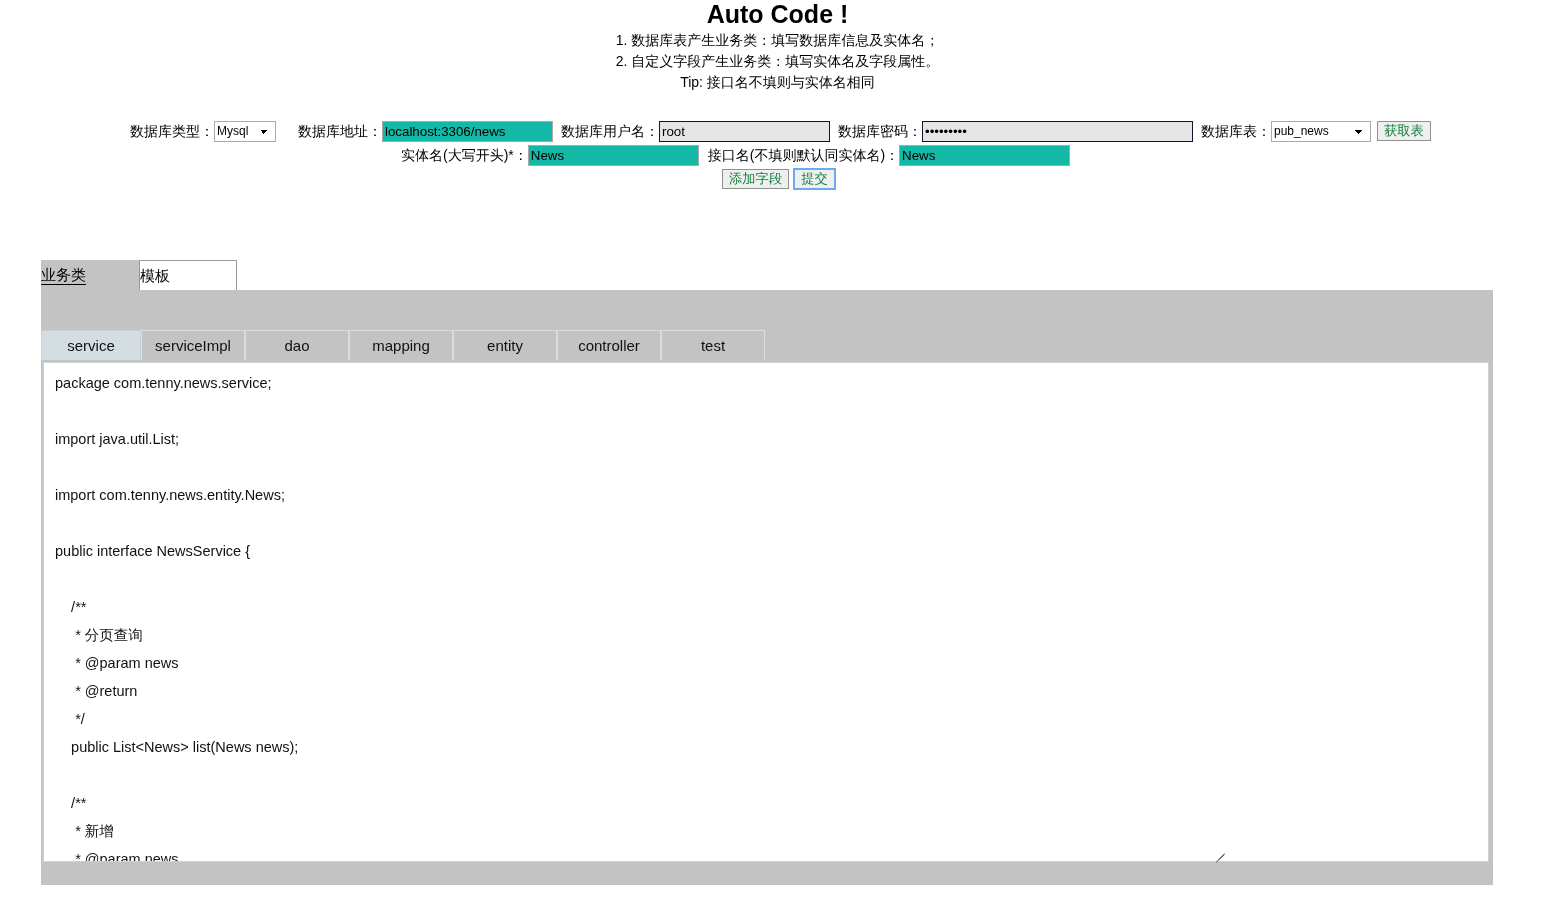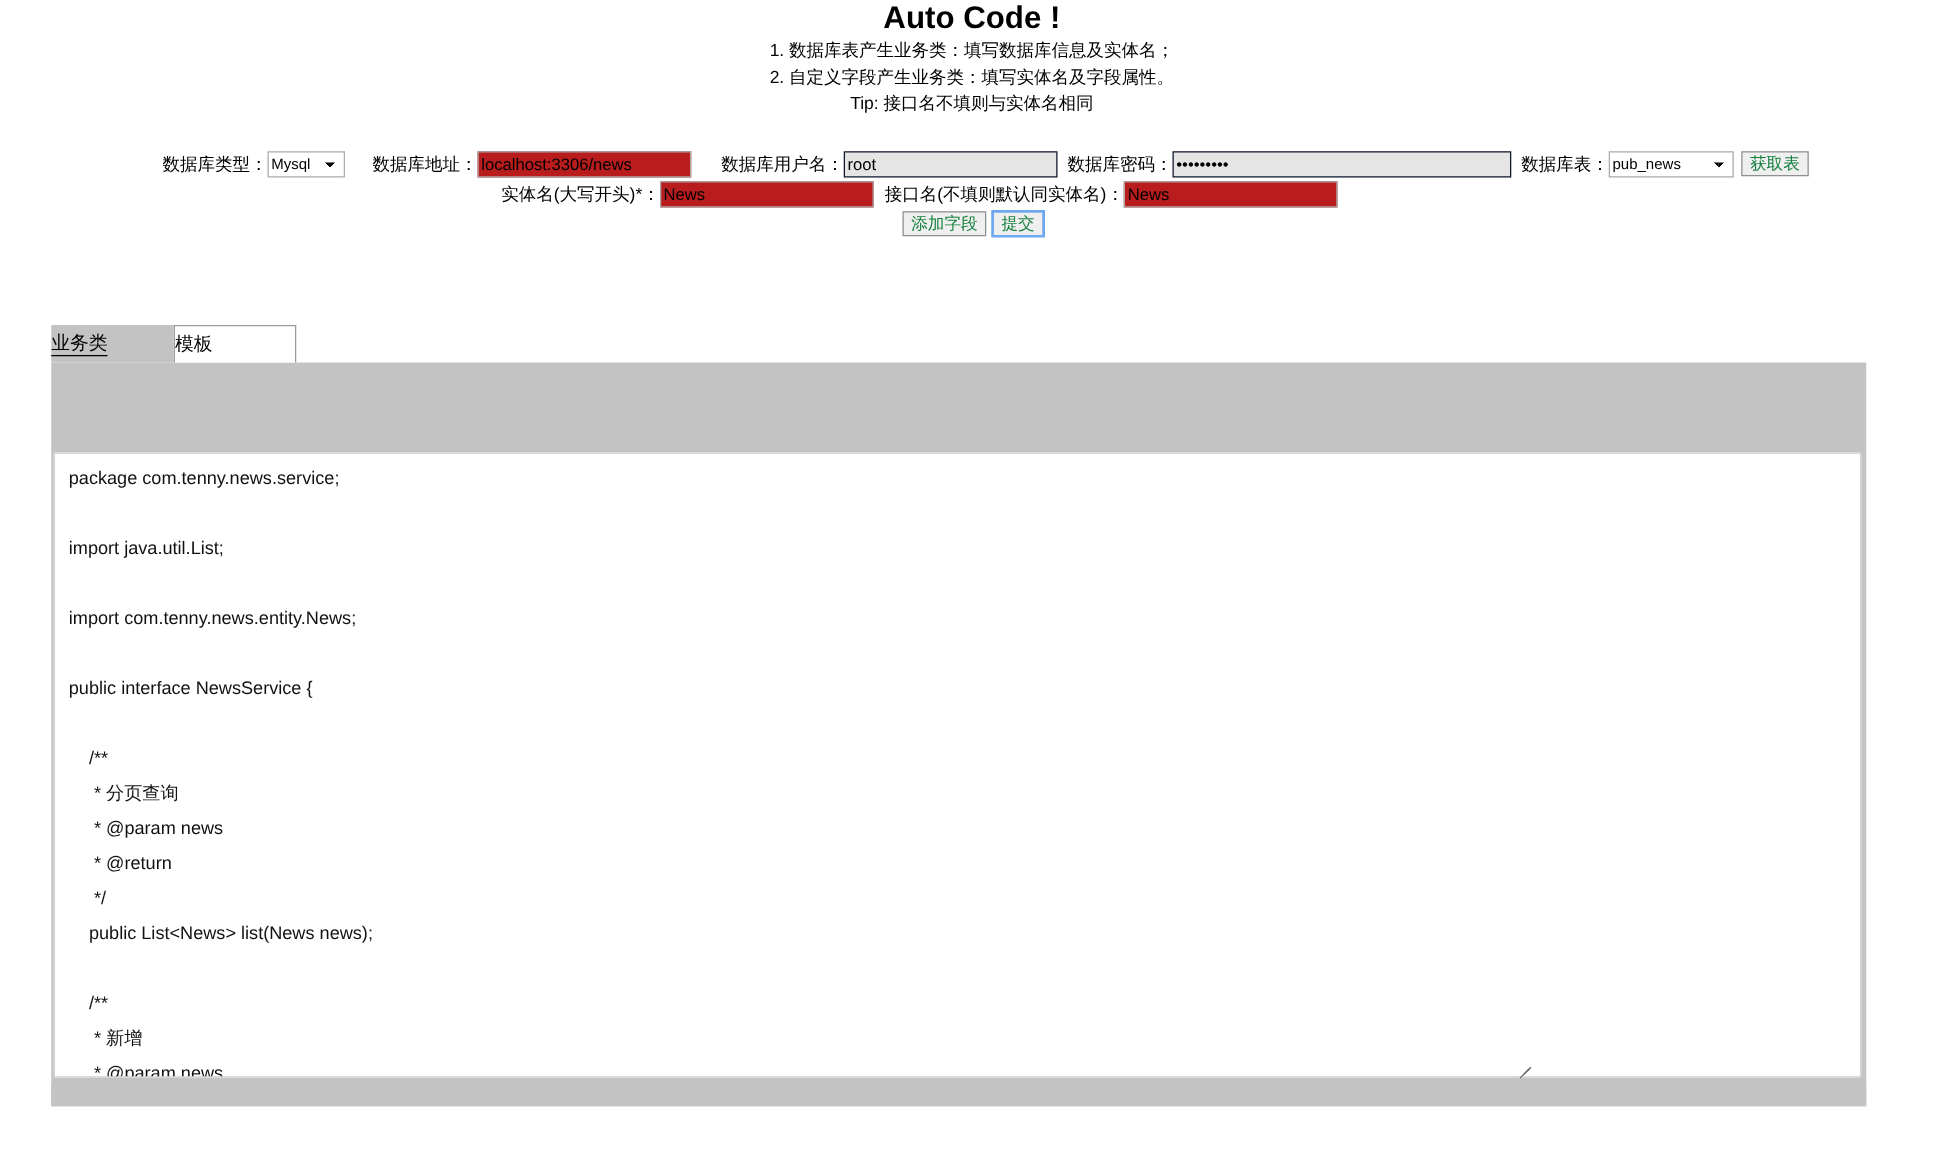--- a/index.html
+++ b/index.html
@@ -51,21 +51,21 @@
 
   .lbl { font-size: 14px; color: #000; }
 
   input.txt {
     font-family: "Liberation Sans", sans-serif;
     font-size: 13.3px;
     border: 1px solid #a9a9a9;
     padding: 1px 2px;
     height: 17px;
     box-sizing: content-box;
-    background: #b91c1c;
+    background: #14b8a6;
     color: #000;
     outline: none;
   }
   input.autofill {
     background: #e5e5e5;
     border: 1px solid #0f172a;
     color: #000;
   }
   input.w-addr { width: 165px; }
   input.w-user { width: 165px; }
@@ -267,21 +267,21 @@
 
 <div class="form-area">
 
   <div class="form-row row1">
     <span class="lbl">数据库类型：</span>
     <select class="sel w-dbtype">
       <option>Mysql</option>
     </select>
     <span class="lbl" style="margin-left:22px">数据库地址：</span>
     <input class="txt w-addr" type="text" value="localhost:3306/news" style="">
-    <span class="lbl" style="margin-left:24px">数据库用户名：</span>
+    <span class="lbl" style="margin-left:8px">数据库用户名：</span>
     <input class="txt autofill w-user" type="text" value="root" style="">
     <span class="lbl" style="margin-left:8px">数据库密码：</span>
     <input class="txt autofill w-pass" type="text" value="•••••••••" style="">
     <span class="lbl" style="margin-left:8px">数据库表：</span>
     <select class="sel w-table">
       <option>pub_news</option>
     </select>
     <button class="btn" style="margin-left:6px">获取表</button>
   </div>
 
@@ -303,20 +303,43 @@
   <div class="tab-outer active">
     <span class="tab-txt">业务类</span>
   </div>
   <div class="tab-outer inactive">
     <span class="tab-txt">模板</span>
   </div>
 </div>
 
 <div class="panel">
 
+  <div class="tabs-inner">
+    <div class="tab-inner active" style="width:100px">
+      <span>service</span>
+    </div>
+    <div class="tab-inner" style="width:104px">
+      <span>serviceImpl</span>
+    </div>
+    <div class="tab-inner" style="width:104px">
+      <span>dao</span>
+    </div>
+    <div class="tab-inner" style="width:104px">
+      <span>mapping</span>
+    </div>
+    <div class="tab-inner" style="width:104px">
+      <span>entity</span>
+    </div>
+    <div class="tab-inner" style="width:104px">
+      <span>controller</span>
+    </div>
+    <div class="tab-inner" style="width:104px">
+      <span>test</span>
+    </div>
+  </div>
 
   <div class="code-wrap">
     <textarea class="code-area" style="">package com.tenny.news.service;
 
 import java.util.List;
 
 import com.tenny.news.entity.News;
 
 public interface NewsService {
 

